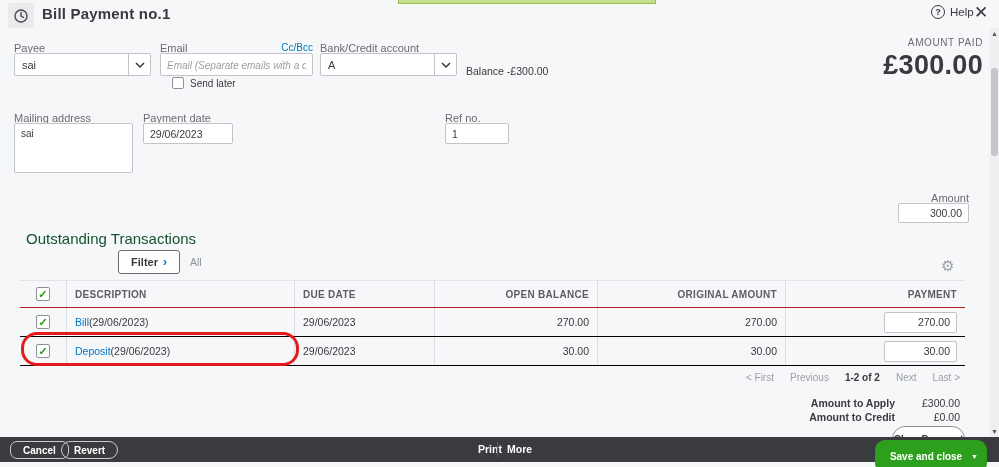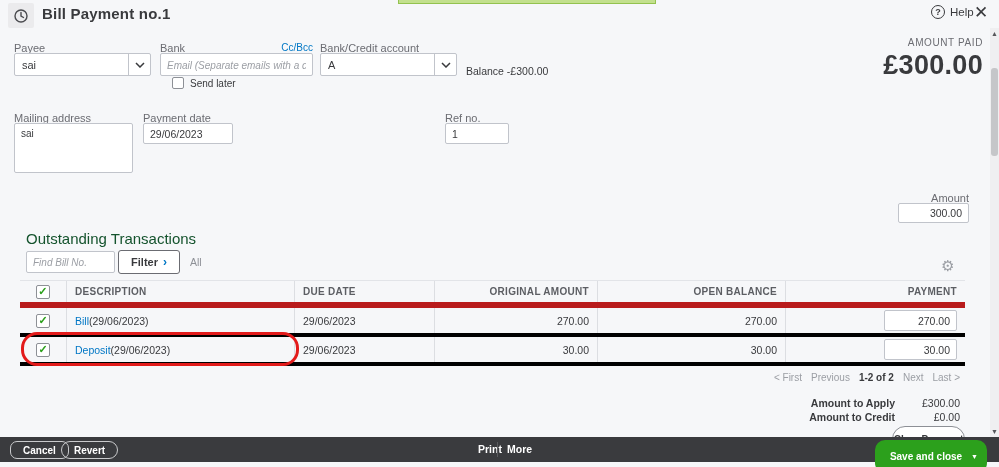--- a/index.html
+++ b/index.html
@@ -42,34 +42,34 @@
   .filter-btn { position:absolute; left:118px; top:250px; width:62px; height:24px; background:#fff; border:1px solid #6b6c72; border-radius:3px; font-size:11px; font-weight:bold; display:flex; align-items:center; justify-content:center; gap:5px; cursor:pointer; }
   .filter-chev { color:var(--blue,#0077c5); font-size:12px; }
   .all-lbl { position:absolute; left:190px; top:256px; font-size:10.5px; color:#8d9096; }
   .gear { position:absolute; left:941px; top:257px; font-size:15px; color:#9b9ea4; cursor:pointer; }
 
   
   .tbl { position:absolute; left:20px; top:280px; width:945px; border-top:1px solid #e2e4e8; }
   .trow { display:grid; grid-template-columns:47px 228px 140px 163px 188px 179px; align-items:center; }
   .trow > div { height:100%; display:flex; align-items:center; padding:0 8px; border-right:1px solid #dcdee2; }
   .trow > div:last-child { border-right:none; }
-  .thead { height:27px; border-bottom:6px solid #b91c1c; }
+  .thead { height:27px; border-bottom:1px solid #b91c1c; }
   .thead > div { font-size:10px; font-weight:bold; color:#5c5e63; letter-spacing:.3px; }
-  .tbody-row { height:29px; border-bottom:4px solid #000000; background:transparent; }
+  .tbody-row { height:29px; border-bottom:1px solid #000000; background:transparent; }
   .num { justify-content:flex-end; text-align:right; }
   .cellft { font-size:10.5px; }
   .cb { width:14px; height:14px; background:#fff; border:1px solid #8d9096; border-radius:2px; display:flex; align-items:center; justify-content:center; cursor:pointer; margin:0 auto; }
   .cb::after { content:"✓"; color:var(--green,#2ca01c); font-size:11px; font-weight:bold; line-height:1; }
   .desc-link { color:var(--blue,#0077c5); cursor:pointer; }
   .pay-in { width:73px; height:21px; background:#fff; border:1px solid #c1c4cb; border-radius:2px; font-size:10.5px; text-align:right; padding:0 6px; }
 
   .red-annot { position:absolute; left:21px; top:332px; width:278px; height:34px; border:3px solid var(--red,#e31b1b); border-radius:16px; pointer-events:none; }
 
   
-  .pager { position:absolute; right:39px; top:372px; display:flex; gap:9px; font-size:10px; color:#9b9ea4; }
+  .pager { position:absolute; right:39px; top:372px; display:flex; gap:16px; font-size:10px; color:#9b9ea4; }
   .pager .pg-range { color:#393a3d; font-weight:bold; }
   .pager span { cursor:pointer; }
   .tot-lbl { position:absolute; right:104px; font-size:10.5px; font-weight:bold; }
   .tot-val { position:absolute; right:39px; font-size:10.5px; text-align:right; }
   .clear-pay { position:absolute; left:892px; top:426px; width:73px; height:26px; background:#fff; border:1px solid #8d9096; border-radius:13px; font-size:10px; font-weight:bold; color:#393a3d; z-index:1; cursor:pointer; font-family:"Liberation Sans",sans-serif; }
 
   
   .footer { position:absolute; left:0; top:437px; width:999px; height:25px; background:var(--dark,#3a3b3e); z-index:2; }
   .f-pill { position:absolute; top:4px; height:18px; border:1px solid #c9cacc; border-radius:9px; background:transparent; color:#fff; font-size:10px; font-weight:bold; padding:0 12px; cursor:pointer; font-family:"Liberation Sans",sans-serif; }
   .f-cancel { left:10px;border-radius:7px; }
@@ -109,21 +109,21 @@
   <div class="lbl" style="left:14px; top:42px;">Payee</div>
   <div class="selectbox box" style="left:14px; top:53px; width:137px;">
     <span class="val">sai</span>
     <span class="chev">
       <svg width="10" height="6" viewBox="0 0 10 6">
           <polyline points="1,1 5,5 9,1" fill="none" stroke="#393a3d" stroke-width="1.5"></polyline>
         </svg>
     </span>
   </div>
 
-  <div class="lbl" style="left:160px; top:42px;">Bank</div>
+  <div class="lbl" style="left:160px; top:42px;">Email</div>
   <div class="cc-bcc">Cc/Bcc</div>
   <input class="txtin" style="left: 160px; top: 53px; width: 153px; height: 23px;" placeholder="Email (Separate emails with a comma)">
   <div class="send-later">
     <span class="sl-box"></span>
     <span class="sl-lbl">Send later</span>
   </div>
 
   <div class="lbl" style="left:320px; top:42px;">Bank/Credit account</div>
   <div class="selectbox box" style="left:320px; top:53px; width:137px;">
     <span class="val">A</span>
@@ -146,37 +146,36 @@
   <div class="lbl" style="left:143px; top:112px;">Payment date</div>
   <input class="txtin" style="left: 143px; top: 123px; width: 90px; height: 21px;" value="29/06/2023">
 
   <div class="lbl" style="left:445px; top:112px;">Ref no.</div>
   <input class="txtin" style="left: 445px; top: 123px; width: 64px; height: 21px;" value="1">
 
   <div class="lbl" style="right:30px; top:192px; text-align:right;">Amount</div>
   <input class="txtin" style="left: 898px; top: 203px; width: 71px; height: 20px; text-align: right;" value="300.00">
 
   <div class="ot-title">Outstanding Transactions</div>
-  <input class="txtin" style="left: 26px; top: 251px; width: 89px; height: 22px;" placeholder="Find Bill No.">
   <div class="filter-btn">
     <span>Filter</span>
     <span class="filter-chev">›</span>
   </div>
   <div class="all-lbl">All</div>
   <div class="gear">⚙</div>
 
   <div class="tbl">
     <div class="trow thead">
       <div>
           <span class="cb"></span>
         </div>
       <div>DESCRIPTION</div>
       <div>DUE DATE</div>
+      <div class="num">OPEN BALANCE</div>
       <div class="num">ORIGINAL AMOUNT</div>
-      <div class="num">OPEN BALANCE</div>
       <div class="num">PAYMENT</div>
     </div>
 
     <div class="trow tbody-row">
       <div>
           <span class="cb"></span>
         </div>
       <div class="cellft">
         <span class="desc-link">Bill</span>
           <span> (29/06/2023)</span>

